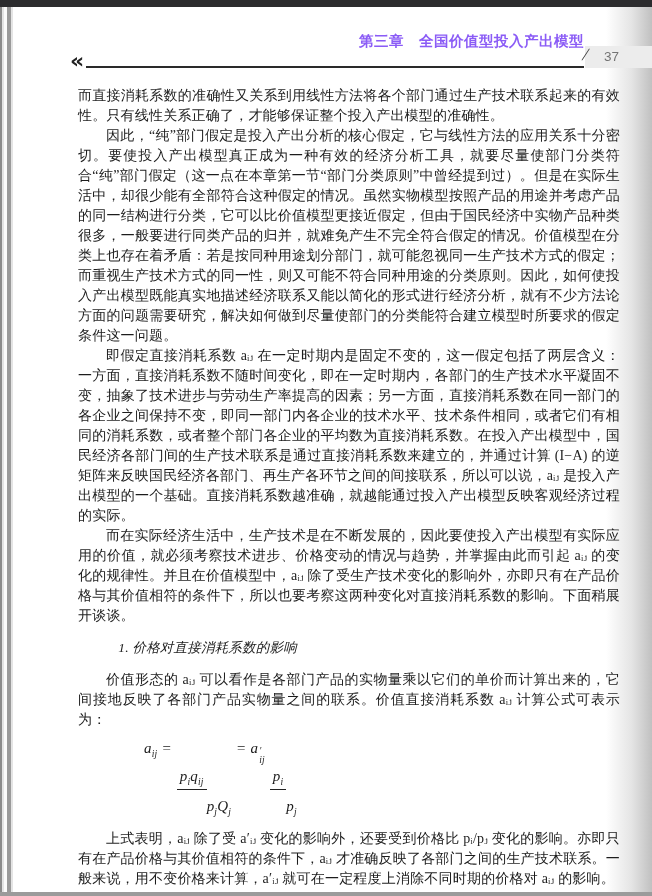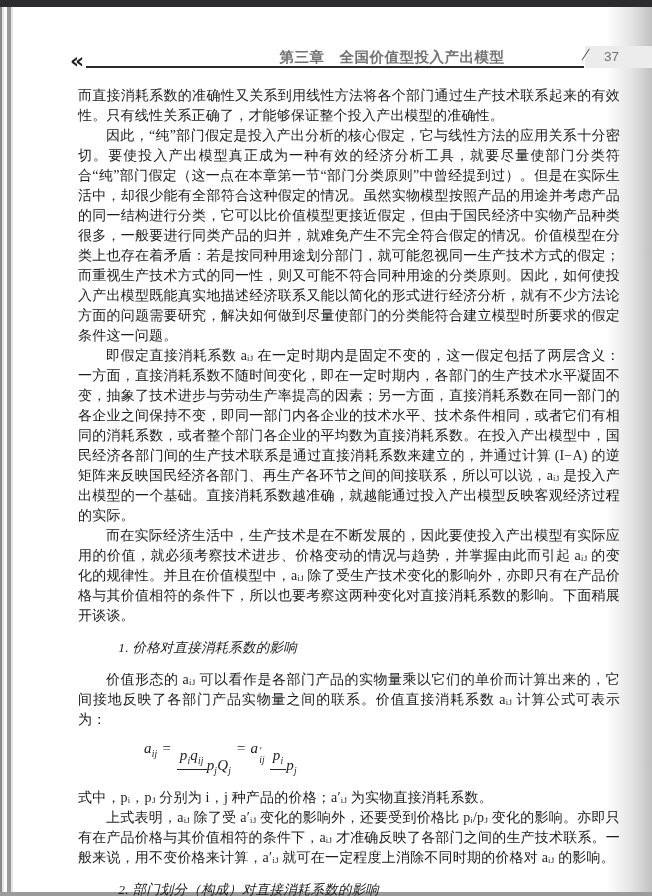--- a/index.html
+++ b/index.html
@@ -19,22 +19,22 @@
   .curl-shade{
     position:absolute;top:7px;right:0;bottom:0;width:46px;pointer-events:none;
     background:linear-gradient(90deg,rgba(160,160,160,0) 0%,rgba(150,150,150,0.25) 55%,rgba(130,130,130,0.5) 100%);
   }
   .bottom-edge{position:absolute;bottom:0;left:0;right:0;height:4px;background:#9b9b9b;}
 
   
   .hdr-chevrons{position:absolute;left:70px;top:48px;font-size:22px;font-weight:bold;color:#222;
     font-family:"DejaVu Sans",sans-serif;letter-spacing:-3px;}
   .hdr-rule{position:absolute;left:86px;top:66px;width:498px;height:1.6px;background:#2a2a2a;}
-  .hdr-title{position:absolute;top:48px;right:68px;left:200px;text-align:center;
-    font-size:14.5px;font-weight:bold;letter-spacing:0.5px;color:#737373;
+  .hdr-title{position:absolute;top:32px;right:68px;left:200px;text-align:right;
+    font-size:14.5px;font-weight:bold;letter-spacing:0.5px;color:#8b5cf6;
     font-family:"Liberation Sans","DejaVu Sans",sans-serif;}
   .hdr-band{position:absolute;left:585px;right:0;top:46px;height:22px;background:#ececec;}
   .hdr-slash{position:absolute;left:583px;top:45px;font-size:17px;font-style:italic;color:#333;
     transform:skewX(-8deg);}
   .hdr-pagenum{position:absolute;left:604px;top:49px;font-size:13.5px;color:#737373;
     font-family:"Liberation Sans","DejaVu Sans",sans-serif;}
 
   
   .content{position:absolute;left:78px;top:86px;width:542px;
     font-size:14px;line-height:20px;text-align:justify;letter-spacing:0.2px;}
@@ -44,21 +44,21 @@
     font-family:"Liberation Sans","DejaVu Sans",sans-serif;}
   .content h4{margin:12px;font-size:13.5px;line-height:20px;font-weight:normal;font-style:italic;
     text-indent:2.1em;}
 
   
   .formula{display:flex;align-items:flex-start;margin:11px 0 11px 66px;
     font-style:italic;font-size:15px;line-height:1;}
   .formula .gap{width:4px;}
   .frac{display:inline-flex;flex-direction:row;align-items:center;margin:0 5px;}
   .frac .num{padding:0 3px 2px;border-bottom:1.2px solid #222;}
-  .frac .den{padding-top:17px;}
+  .frac .den{padding-top:17px;margin-top:41px;}
   .formula sub{font-size:9.5px;font-style:italic;}
   .stack{display:inline-flex;flex-direction:column;align-items:flex-start;line-height:1;
     font-size:9.5px;margin-left:1px;transform:translateY(1px);}
   .stack .pr{line-height:0.8;}
   .stack .sb{line-height:0.9;}
 </style>
 </head>
 <body>
 
 <div class="page">
@@ -96,19 +96,18 @@
       <span><span>a</span><span class="stack">
             <span class="pr">′</span>
             <span class="sb">ij</span>
           </span></span>
       <span class="frac">
         <span class="num"><span>p</span><sub>i</sub></span>
         <span class="den"><span>p</span><sub>j</sub></span>
       </span>
     </div>
 
-    <p class="noindent">式中，pᵢ，pⱼ 分别为 i，j 种产品的价格；a′ᵢⱼ 为实物直接消耗系数。</p>
     <p>上式表明，aᵢⱼ 除了受 a′ᵢⱼ 变化的影响外，还要受到价格比 pᵢ/pⱼ 变化的影响。亦即只有在产品价格与其价值相符的条件下，aᵢⱼ 才准确反映了各部门之间的生产技术联系。一般来说，用不变价格来计算，a′ᵢⱼ 就可在一定程度上消除不同时期的价格对 aᵢⱼ 的影响。</p>
     <h4>2. 部门划分（构成）对直接消耗系数的影响</h4>
     <p>当部门合并或产品的结构发生变化后，有：</p>
   </div>
 
 </div>
 
 </body></html>

